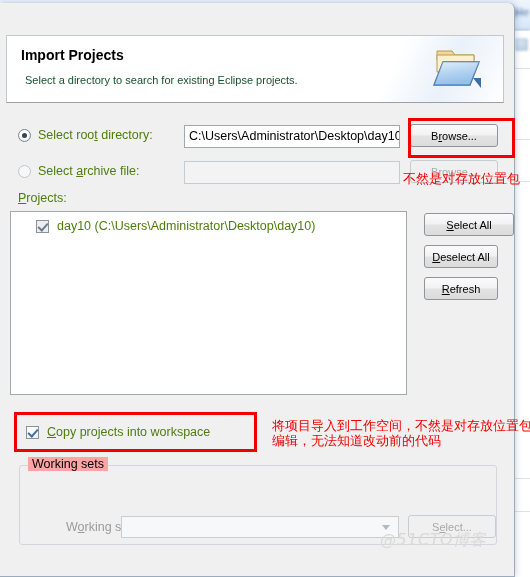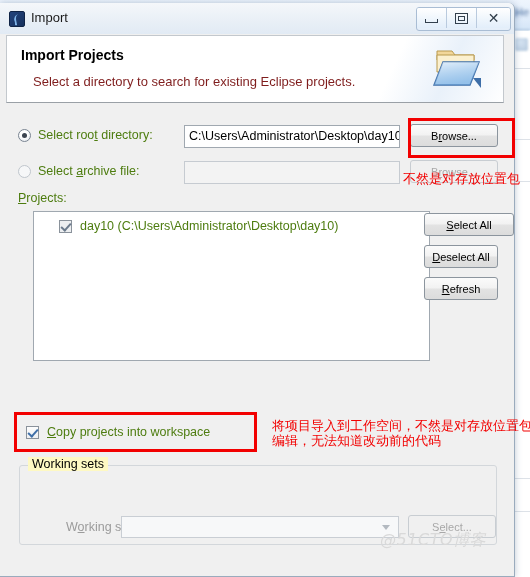--- a/index.html
+++ b/index.html
@@ -161,21 +161,21 @@
     overflow: hidden;
   }
   #banner-title {
     position: absolute;
     left: 14px; top: 11px;
     font-size: 14px; font-weight: bold; color: #000;
   }
   #banner-sub {
     position: absolute;
     left: 18px; top: 38px;
-    font-size: 13px; color: #7f1d1d; margin-left: 8px;
+    font-size: 11px; color: #14532d;
   }
   #banner-gloss {
     position: absolute;
     right: 0; top: 0; width: 150px; height: 68px;
     background: linear-gradient(115deg, rgba(255,255,255,0) 30%, #e9f1fa 62%, #ffffff 100%);
   }
   
   #wiz-icon { position: absolute; right: 18px; top: 8px; width: 54px; height: 50px; }
 
   
@@ -235,22 +235,22 @@
     display: flex;
     align-items: center;
     justify-content: center;
   }
   .btn.dimmed { color: #a8a8a8; border-color: #c8cdd2; background: #f0f0f0; }
 
   
   #projects-label { position: absolute; left: 12px; top: 88px; }
   #project-list {
     position: absolute;
-    left: 27px; top: 108px;
-    width: 397px; height: 150px;
+    left: 4px; top: 108px;
+    width: 397px; height: 184px;
     background: #ffffff;
     border: 1px solid #a0a8b0;
     box-sizing: border-box;
   }
   .list-item { position: absolute; left: 25px; top: 7px; display: flex; align-items: center; }
 
   .cb {
     width: 13px; height: 13px;
     border: 1px solid #8a929b;
     background: linear-gradient(to bottom,#fdfdfd,#eef0f2);
@@ -279,21 +279,21 @@
     position: absolute;
     left: 13px; top: 362px;
     width: 478px; height: 80px;
     border: 1px solid #d3d7db;
     border-radius: 3px;
     box-sizing: border-box;
   }
   #ws-legend {
     position: absolute;
     left: 22px; top: 354px;
-    background: #fef9c3;
+    background: #fca5a5;
     padding: 0 4px;
     font-size: 12.5px; color: #000;
   }
   #ws-check-row { position: absolute; left: 20px; top: 386px; display: flex; align-items: center; }
   #ws-sel-label { position: absolute; left: 20px; top: 417px; margin-left: 40px; }
   #ws-combo {
     position: absolute;
     left: 115px; top: 413px;
     width: 278px; height: 22px;
     background: #f7f8f9;
@@ -352,35 +352,20 @@
     <div class="bg-line" style="top:150px"></div>
     <div class="bg-line" style="top:447px"></div>
     <div class="bg-line" style="top:480px"></div>
   </div>
   <div id="bg-helpword">He</div>
   <div id="bg-icon-sliver"></div>
 </div>
 
 <div id="dialog">
 
-  <div id="titlebar">
-    <div id="title-icon"></div>
-    <div id="title-text">Import</div>
-    <div id="winbtns">
-      <div class="winbtn">
-        <div class="glyph-min"></div>
-      </div>
-      <div class="winbtn">
-        <div class="glyph-max"></div>
-      </div>
-      <div class="winbtn">
-        <div class="glyph-close">✕</div>
-      </div>
-    </div>
-  </div>
 
   <div id="banner">
     <div id="banner-gloss"></div>
     <div id="banner-title">Import Projects</div>
     <div id="banner-sub">Select a directory to search for existing Eclipse projects.</div>
     <svg id="wiz-icon" viewBox="0 0 54 50">
       <path d="M6 7 h15 l3 4 h19 v5 H6 z" fill="#f2d79a" stroke="#b99a4e" stroke-width="1"></path>
       <path d="M6 11 h37 v17 H6 z" fill="#fbf0cf" stroke="#b99a4e" stroke-width="1"></path>
       <path d="M12 18 L48 18 L39 41 L3 41 Z" fill="#b7d8f5" stroke="#3d6ea8" stroke-width="1.4"></path>
       <path d="M12 18 L48 18 L39 41 L3 41 Z" fill="url(#g1)" opacity="0.85"></path>

